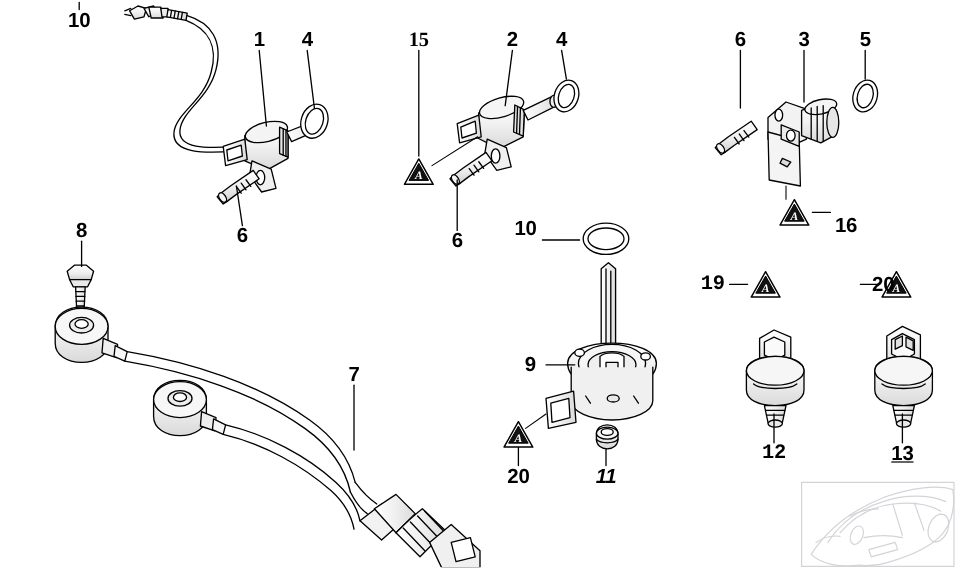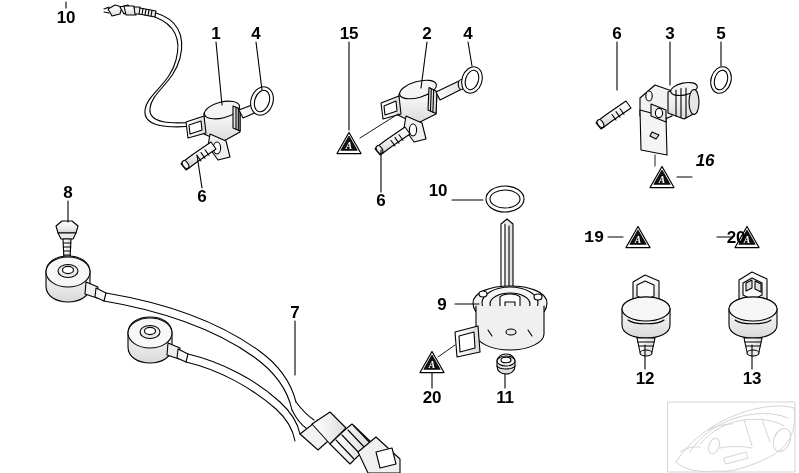--- a/index.html
+++ b/index.html
@@ -345,34 +345,34 @@
           <path d="M12 3.5904000000000003 L20.16 17.888640000000002 L3.84 17.888640000000002 Z" fill="#111111" stroke="#000000" stroke-width="0.8" stroke-linejoin="round"></path>
           <text x="12" y="16.896" text-anchor="middle" font-family="&quot;Liberation Serif&quot;, serif" font-size="9.600000000000001" font-style="italic" font-weight="bold" fill="#ffffff">A</text>
         </g>
       </g>
   </svg>
 
   <div id="labels">
       <div class="callout-label" style="left: 66px; top: 17px;">10</div>
       <div class="callout-label" style="left: 216px; top: 33px;">1</div>
       <div class="callout-label" style="left: 256px; top: 33px;">4</div>
-      <div class="callout-label" style="left: 349px; top: 33px;">15</div>
+      <div class="callout-label" style="left: 349px; top: 33px; font-family: Liberation Serif, serif;">15</div>
       <div class="callout-label" style="left: 427px; top: 33px;">2</div>
       <div class="callout-label" style="left: 468px; top: 33px;">4</div>
       <div class="callout-label" style="left: 617px; top: 33px;">6</div>
       <div class="callout-label" style="left: 670px; top: 33px;">3</div>
       <div class="callout-label" style="left: 721px; top: 33px;">5</div>
-      <div class="callout-label" style="left: 705px; top: 160px; font-style: italic;">16</div>
+      <div class="callout-label" style="left: 705px; top: 188px;">16</div>
       <div class="callout-label" style="left: 202px; top: 196px;">6</div>
       <div class="callout-label" style="left: 68px; top: 192px;">8</div>
       <div class="callout-label" style="left: 381px; top: 200px;">6</div>
       <div class="callout-label" style="left: 438px; top: 190px;">10</div>
       <div class="callout-label" style="left: 594px; top: 237px; font-family: Liberation Mono, monospace;">19</div>
       <div class="callout-label" style="left: 736px; top: 237px;">20</div>
       <div class="callout-label" style="left: 295px; top: 312px;">7</div>
       <div class="callout-label" style="left: 442px; top: 304px;">9</div>
       <div class="callout-label" style="left: 432px; top: 397px;">20</div>
-      <div class="callout-label" style="left: 505px; top: 397px;">11</div>
-      <div class="callout-label" style="left: 645px; top: 378px;">12</div>
-      <div class="callout-label" style="left: 752px; top: 378px;">13</div>
+      <div class="callout-label" style="left: 505px; top: 397px; font-style: italic;">11</div>
+      <div class="callout-label" style="left: 645px; top: 378px; font-family: Liberation Mono, monospace;">12</div>
+      <div class="callout-label" style="left: 752px; top: 378px; text-decoration: underline;">13</div>
     </div>
 
 </div>
 
 </body></html>

